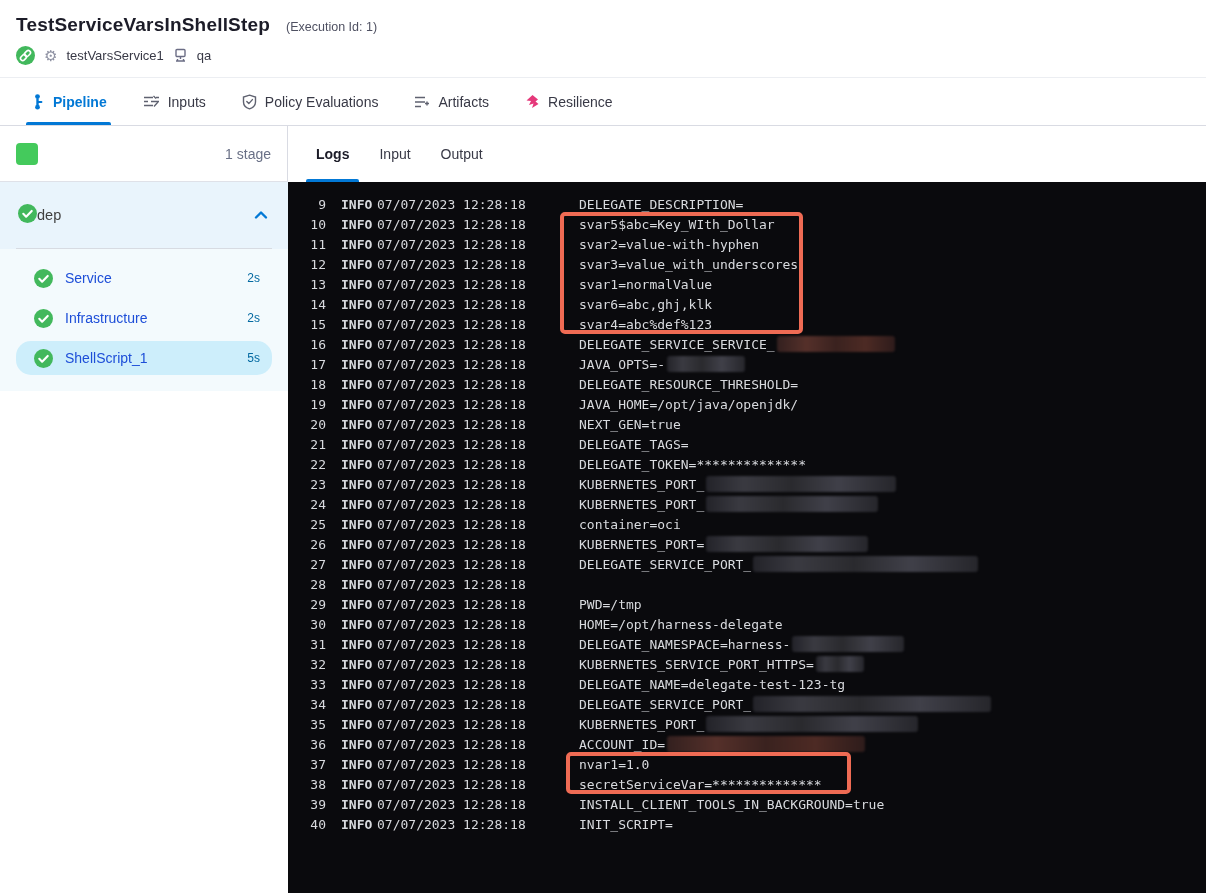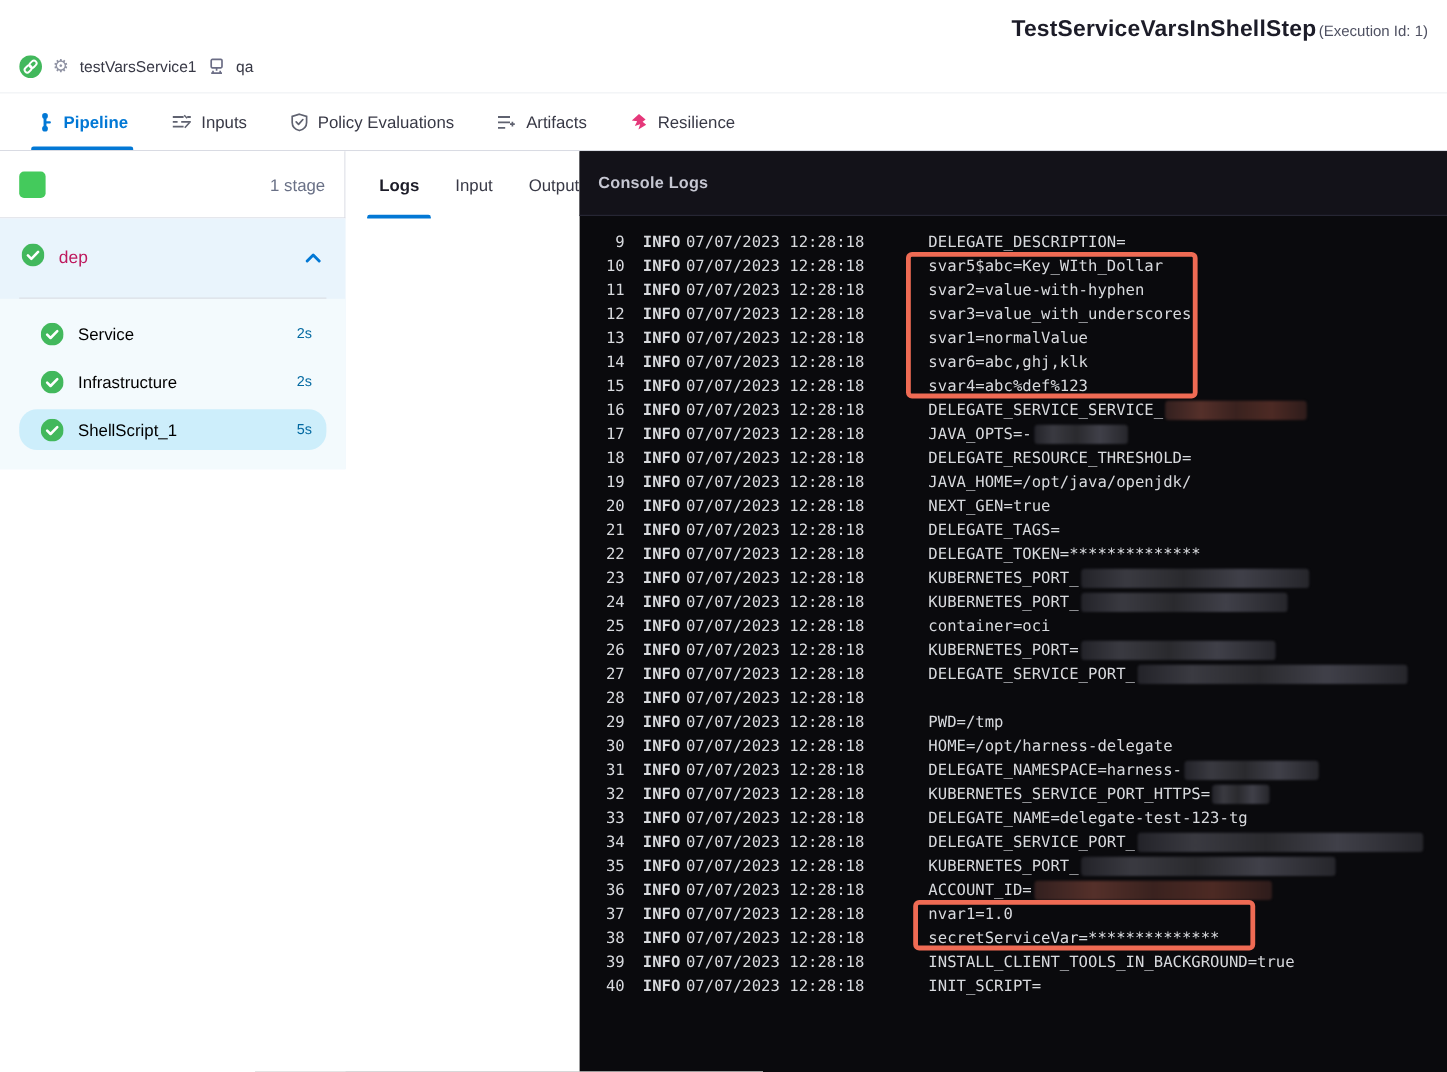--- a/index.html
+++ b/index.html
@@ -2,21 +2,21 @@
 <html><head>
 <meta charset="utf-8">
 <style>
   * { margin:0; padding:0; box-sizing:border-box; }
   html,body { width:1206px; height:893px; background:#fff; }
   body { font-family:"Liberation Sans", sans-serif; color:#383946; }
   .app { width:1206px; height:893px; display:flex; flex-direction:column; overflow:hidden; }
 
   
   .page-header { height:78px; padding:14px 16px 0 16px; background:#fff; border-bottom:1px solid #eceef2; flex:0 0 auto; }
-  .title-row { display:flex; align-items:baseline; gap:2px;justify-content:flex-end; }
+  .title-row { display:flex; align-items:baseline; gap:16px; }
   .page-title { font-size:19px; font-weight:bold; color:#1c1c28; letter-spacing:.2px; }
   .exec-id { font-size:12.5px; color:#4f5162; }
   .meta-row { display:flex; align-items:center; gap:9px; margin-top:10px; }
   .svc-icon { width:19px; height:19px; display:inline-block; }
   .gear-icon { font-size:15px; color:#8f92a3; line-height:1; }
   .meta-text { font-size:13px; color:#383946; }
   .env-icon { width:15px; height:15px; display:inline-block; }
 
   
   .main-tabs { height:48px; display:flex; align-items:stretch; gap:36px; padding:0 0 0 30px; border-bottom:1px solid #d9dbe3; background:#fff; flex:0 0 auto; }
@@ -28,31 +28,31 @@
   
   .body-row { flex:1; display:flex; min-height:0; }
 
   
   .sidebar { width:288px; flex:0 0 288px; display:flex; flex-direction:column; background:#fff; }
   .stage-header { height:56px; display:flex; align-items:center; padding:0 16px; border-bottom:1px solid #dfe1e8; border-right:1px solid #d9dbe3; background:#fff; }
   .stage-square { width:22px; height:22px; border-radius:4px; background:#44ca5c; }
   .stage-count { margin-left:auto; font-size:14px; color:#697086; }
   .stage-card { background:#e9f4fc; }
   .dep-row { height:66px; display:flex; align-items:center; padding:0 20px 0 18px; cursor:pointer; }
-  .dep-name { margin-left:12px; font-size:14.5px; color:#be185d; }
+  .dep-name { margin-left:0; font-size:14.5px; color:#404040; }
   .chev { margin-left:auto; display:flex; }
   .card-divider { height:1px; background:#d7dbe2; margin:0 16px; }
   .steps { background:#f3fafd; padding:6px 0 10px 0; }
   .step-row { height:34px; margin:6px 16px; display:flex; align-items:center; padding:0 12px 0 18px; border-radius:6px; cursor:pointer; }
   .step-row.selected { background:#cdeefb;border-radius:15px; }
-  .step-name { margin-left:12px; font-size:14px; color:#000000; }
+  .step-name { margin-left:12px; font-size:14px; color:#1d4ed8; }
   .step-duration { margin-left:auto; font-size:12px; color:#0369a1; }
 
   
-  .main-panel { flex:1; display:flex; flex-direction:row; min-width:0; }
+  .main-panel { flex:1; display:flex; flex-direction:column; min-width:0; }
   .log-tabs { height:56px; background:#fff; display:flex; gap:30px; padding-left:28px; flex:0 0 auto; }
   .log-tab { display:flex; align-items:center; font-size:14px; color:#383946; position:relative; cursor:pointer; }
   .log-tab.active { font-weight:bold; color:#1c1c28; }
   .log-tab.active::after { content:""; position:absolute; left:-10px; right:-10px; bottom:0; height:3px; background:#0278d5; border-radius:2px 2px 0 0; }
 
   .console { flex:1; background:#0a0a0d; display:flex; flex-direction:column; min-height:0; }
   .console-header { height:54px; flex:0 0 auto; background:#131219; border-bottom:1px solid #262633; display:flex; align-items:center; padding:0 16px; }
   .console-title { font-size:13.5px; font-weight:bold; color:#c6c7d2; letter-spacing:.2px; }
   .log-list { position:relative; flex:1; padding:12px 0 0 12px; font-family:"DejaVu Sans Mono", monospace; font-size:13px; color:#d8dade; overflow:hidden; }
   .log-row { height:20px; display:flex; align-items:center; white-space:pre; }
@@ -208,23 +208,20 @@
       </div>
     </div>
 
     <div class="main-panel">
       <div class="log-tabs">
           <div class="log-tab active">Logs</div>
           <div class="log-tab">Input</div>
           <div class="log-tab">Output</div>
         </div>
       <div class="console">
-        <div class="console-header">
-          <span class="console-title">Console Logs</span>
-        </div>
         <div class="log-list">
             <div class="log-row"><span class="col-num">9</span><span class="col-lvl">INFO</span><span class="col-ts">07/07/2023 12:28:18</span><span class="col-msg"><span>DELEGATE_DESCRIPTION=</span></span></div>
             <div class="log-row"><span class="col-num">10</span><span class="col-lvl">INFO</span><span class="col-ts">07/07/2023 12:28:18</span><span class="col-msg"><span>svar5$abc=Key_WIth_Dollar</span></span></div>
             <div class="log-row"><span class="col-num">11</span><span class="col-lvl">INFO</span><span class="col-ts">07/07/2023 12:28:18</span><span class="col-msg"><span>svar2=value-with-hyphen</span></span></div>
             <div class="log-row"><span class="col-num">12</span><span class="col-lvl">INFO</span><span class="col-ts">07/07/2023 12:28:18</span><span class="col-msg"><span>svar3=value_with_underscores</span></span></div>
             <div class="log-row"><span class="col-num">13</span><span class="col-lvl">INFO</span><span class="col-ts">07/07/2023 12:28:18</span><span class="col-msg"><span>svar1=normalValue</span></span></div>
             <div class="log-row"><span class="col-num">14</span><span class="col-lvl">INFO</span><span class="col-ts">07/07/2023 12:28:18</span><span class="col-msg"><span>svar6=abc,ghj,klk</span></span></div>
             <div class="log-row"><span class="col-num">15</span><span class="col-lvl">INFO</span><span class="col-ts">07/07/2023 12:28:18</span><span class="col-msg"><span>svar4=abc%def%123</span></span></div>
             <div class="log-row"><span class="col-num">16</span><span class="col-lvl">INFO</span><span class="col-ts">07/07/2023 12:28:18</span><span class="col-msg"><span>DELEGATE_SERVICE_SERVICE_</span><span class="redact red" style="width: 118px;"></span></span></div>
             <div class="log-row"><span class="col-num">17</span><span class="col-lvl">INFO</span><span class="col-ts">07/07/2023 12:28:18</span><span class="col-msg"><span>JAVA_OPTS=-</span><span class="redact" style="width: 78px;"></span></span></div>

